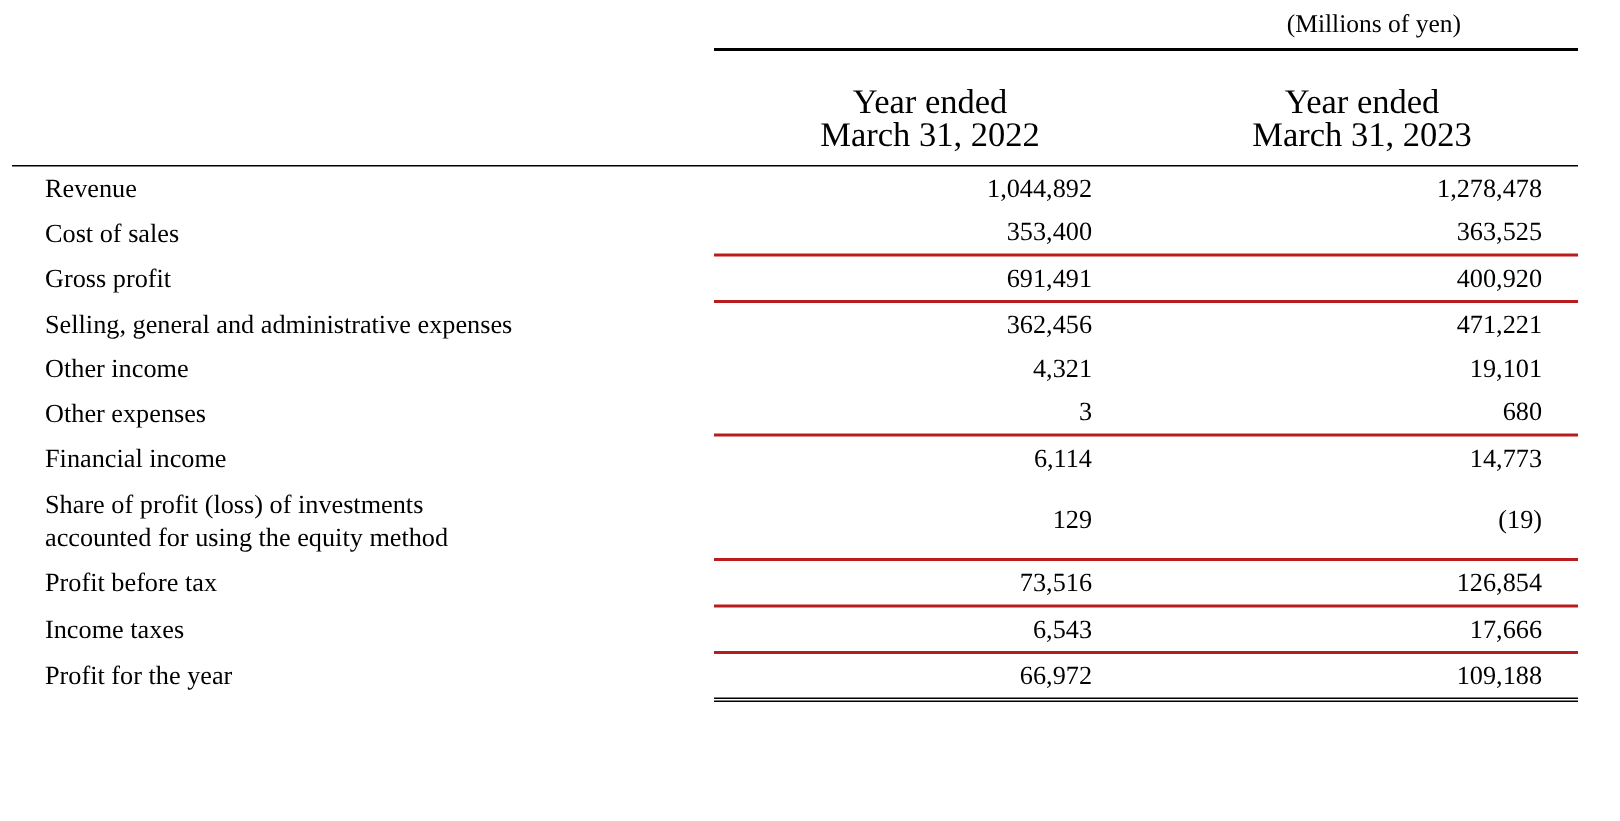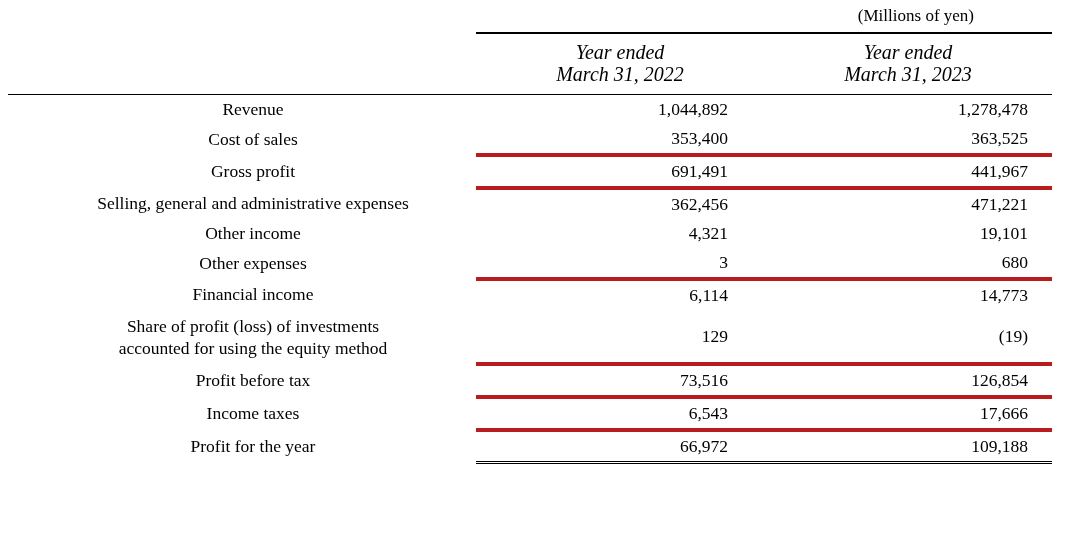--- a/index.html
+++ b/index.html
@@ -39,36 +39,35 @@
   table.fin col.c-y1 { width: 288px; }
   table.fin col.c-y2 { width: 288px; }
 
   th, td {
     padding: 0;
     vertical-align: middle;
   }
   .hdr-row th {
     text-align: center;
     font-weight: normal;
-    font-size: 20px;
+    font-size: 23px;
     line-height: 22px;
-    padding: 7px 0 9px 0;
-    font-style: italic;
+    padding: 23px 0 9px 0;
   }
   .hdr-row th.blank { border-top: none; }
 
   .rule-top-thick {
     border-top: 2px solid #000;
   }
   .rule-double-bottom {
     border-bottom: 3px double #000;
   }
 
   td.label {
-    text-align: center;
+    text-align: left;
     padding-left: 22px;
     line-height: 21px;
     height: 29px;
     font-family: Liberation Serif, serif;
   }
   td.num {
     text-align: right;
     padding-right: 36px;
     line-height: 21px;
     height: 29px;
@@ -77,21 +76,21 @@
     padding-right: 24px;
   }
   td.two-line {
     line-height: 22px;
     height: 52px;
   }
   .lbl-l1 { display: block; }
   .lbl-l2 { display: block; }
 
   
-  .sep-num { border-top: 4px solid #b91c1c; }
+  .sep-num { border-top: 2px solid #b91c1c; }
   .sep-all { border-top: 1px solid #000; }
 </style>
 </head>
 <body>
 
 <div class="sheet">
 
   <div class="unit-line">(Millions of yen)</div>
 
   <table class="fin">
@@ -123,21 +122,21 @@
 
       <tr>
         <td class="label">Cost of sales</td>
         <td class="num">353,400</td>
         <td class="num y2">363,525</td>
       </tr>
 
       <tr>
         <td class="label">Gross profit</td>
         <td class="num sep-num">691,491</td>
-        <td class="num y2 sep-num">441,967</td>
+        <td class="num y2 sep-num">400,920</td>
       </tr>
 
       <tr>
         <td class="label">Selling, general and administrative expenses</td>
         <td class="num sep-num">362,456</td>
         <td class="num y2 sep-num">471,221</td>
       </tr>
 
 
       <tr>

